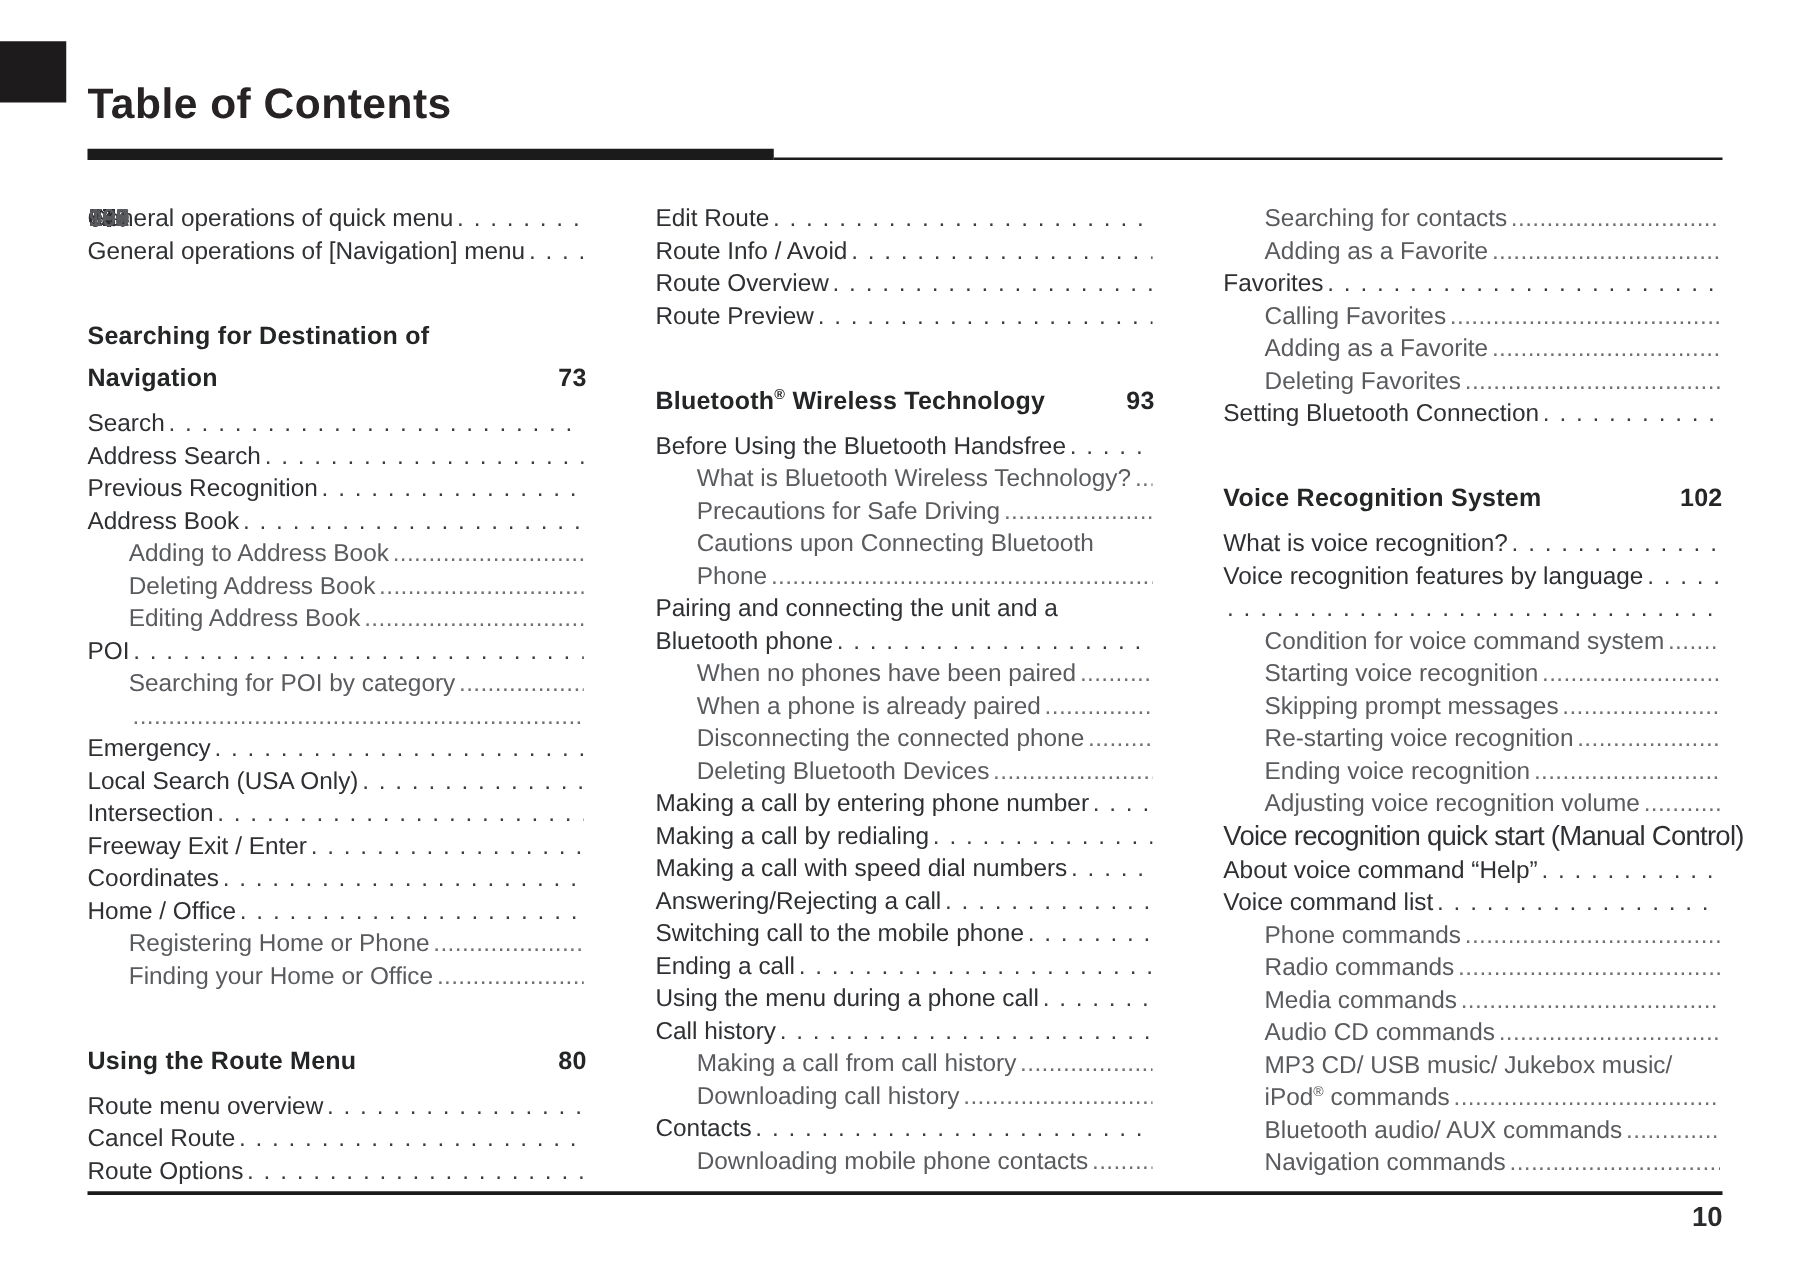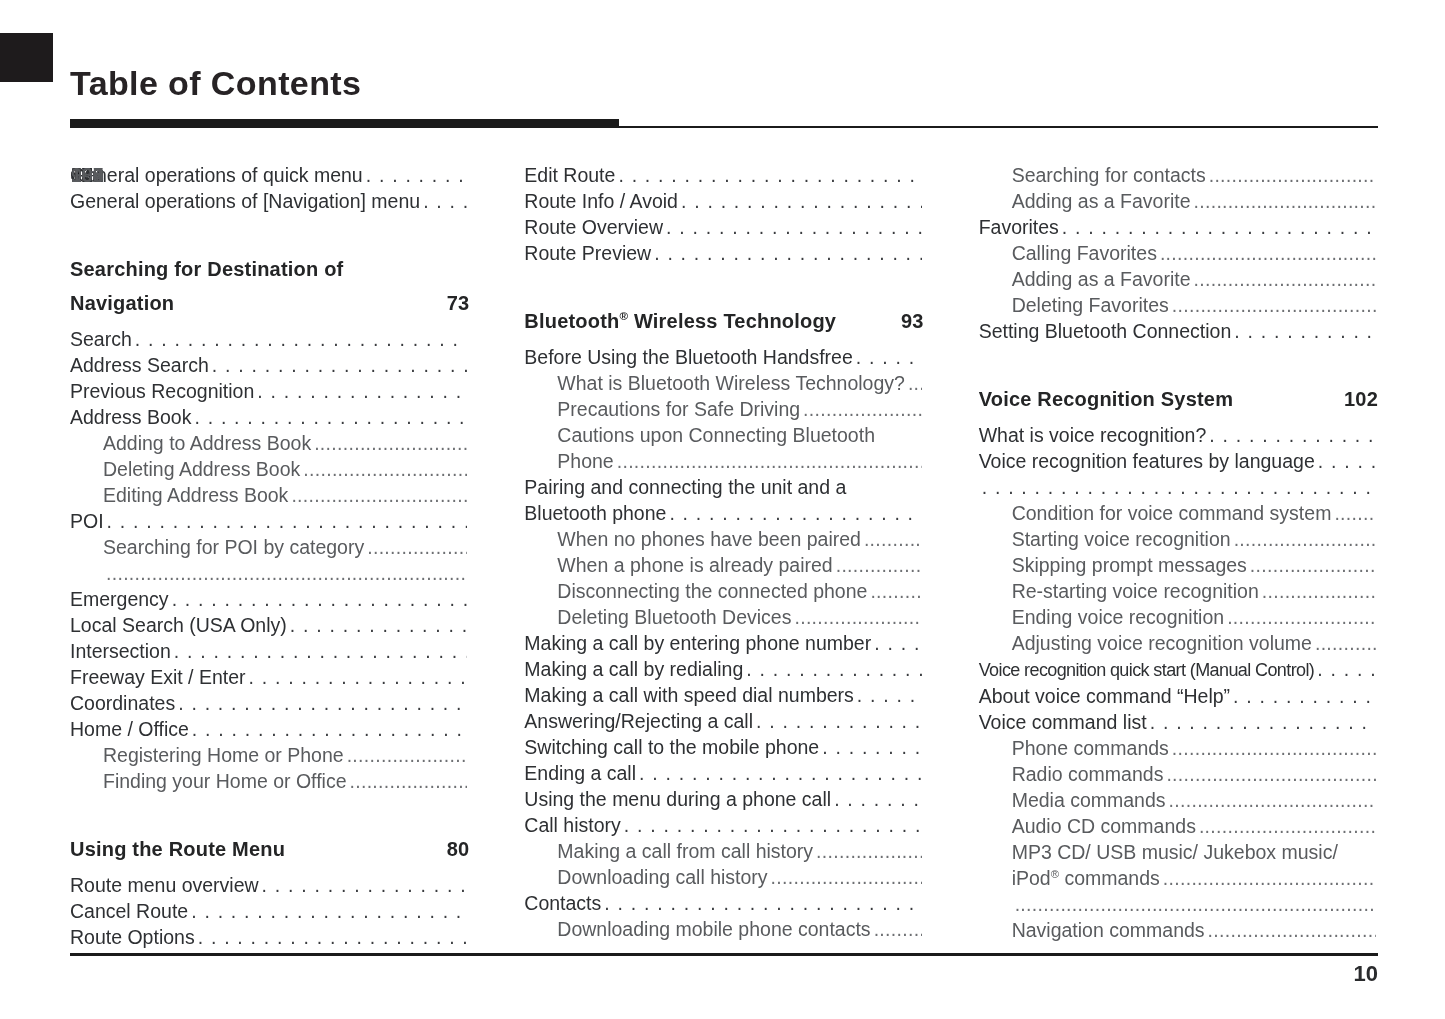--- a/index.html
+++ b/index.html
@@ -40,21 +40,21 @@
   .row .page{white-space:nowrap;padding-left:1px;}
   .row.l1 .leader::after{
     content:". . . . . . . . . . . . . . . . . . . . . . . . . . . . . . . . . . . . . . . . . . . . . . . . . . . . . . . . . . . .";
     letter-spacing:1.2px;color:#3a3c3f;
   }
   .row.l2{padding-left:33px;color:#595b5e;}
   .row.l2 .leader::after{
     content:"..........................................................................................................................................";
     letter-spacing:.3px;color:#6e7073;
   }
-  .row.cond .label{font-size:18px;letter-spacing:-0.6px;}
+  .row.cond .label{font-size:22px;letter-spacing:-0.6px;}
 
   sup{font-size:58%;vertical-align:super;line-height:0;}
 
   
   .foot-rule{position:absolute;left:70px;right:67px;top:953px;height:3px;background:#1b1b1b;}
   .page-number{
     position:absolute;left:70px;right:67px;top:961px;text-align:right;
     font-size:22px;font-weight:bold;color:#2a2b2d;
   }
 </style>
@@ -462,20 +462,21 @@
         </div>
         <div class="row l2 nolead">
           <span class="label">MP3 CD/ USB music/ Jukebox music/</span>
         </div>
         <div class="row l2">
           <span class="label">iPod<sup>®</sup> commands</span>
           <span class="leader"></span>
           <span class="page">108</span>
         </div>
         <div class="row l2">
+          <span class="label">Bluetooth audio/ AUX commands</span>
           <span class="leader"></span>
           <span class="page">108</span>
         </div>
         <div class="row l2">
           <span class="label">Navigation commands</span>
           <span class="leader"></span>
           <span class="page">109</span>
         </div>
       </div>
   </div>

